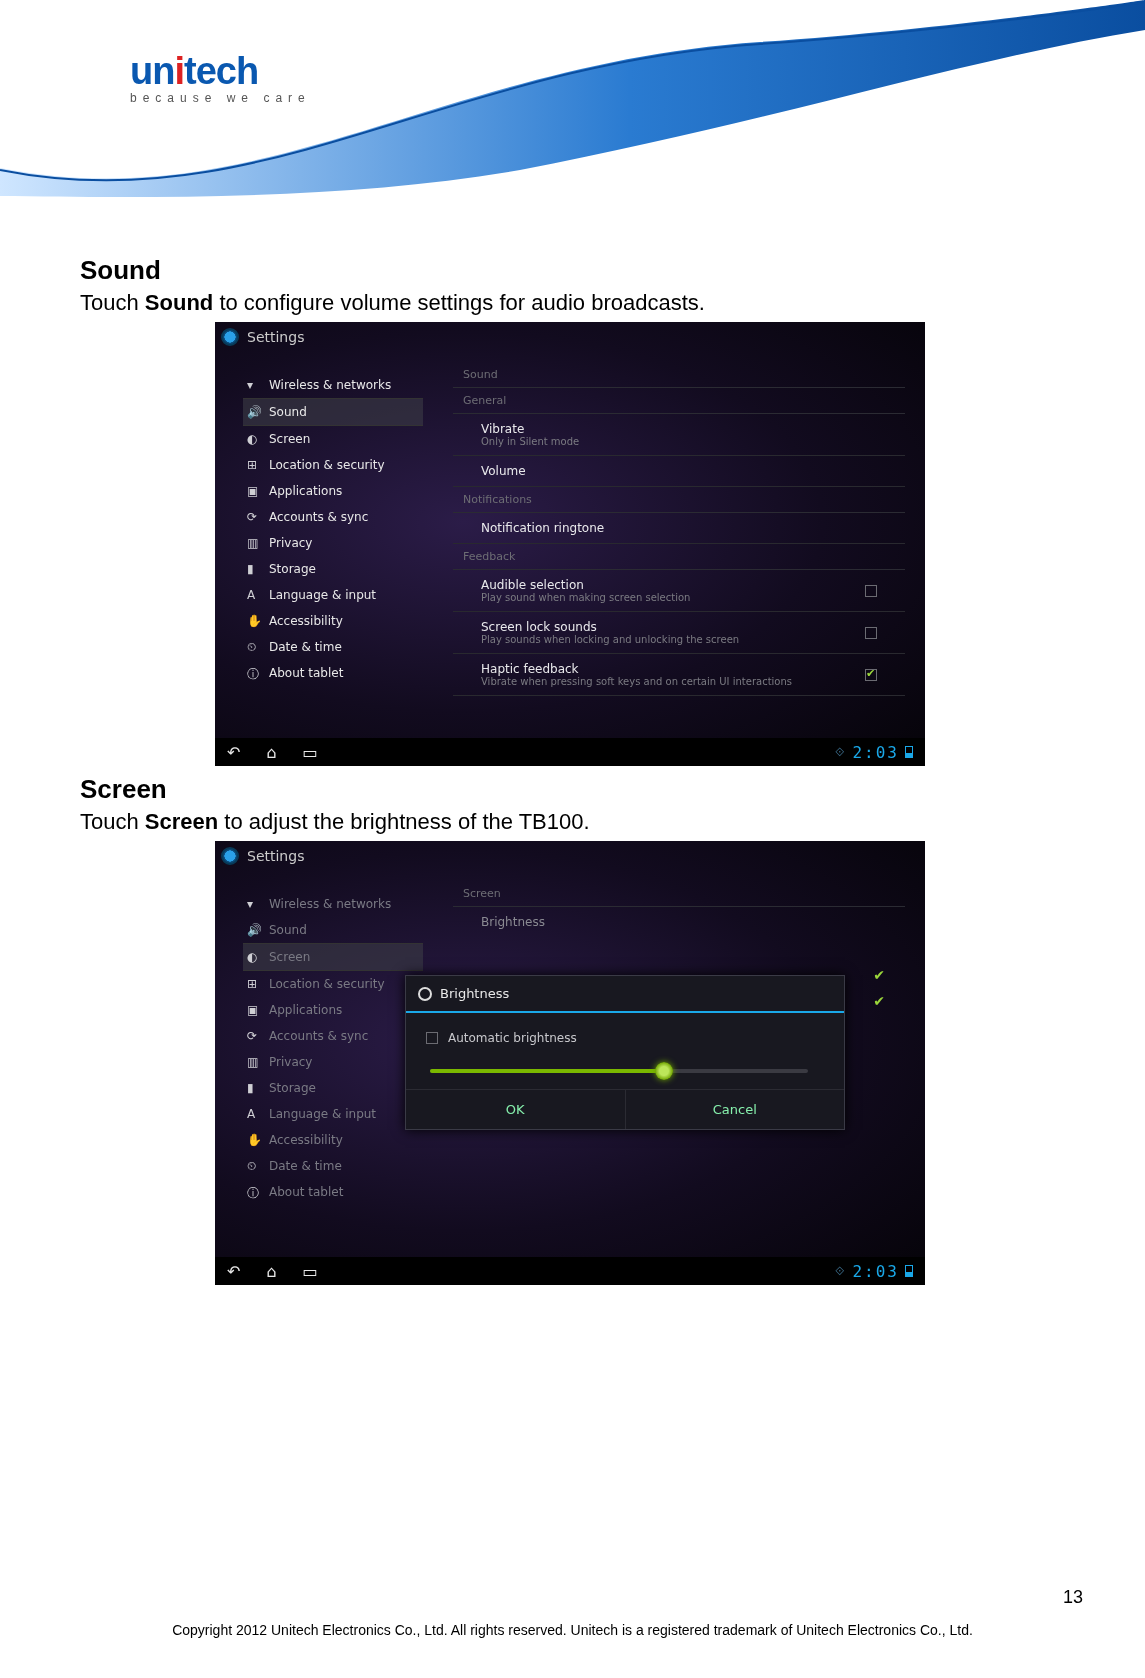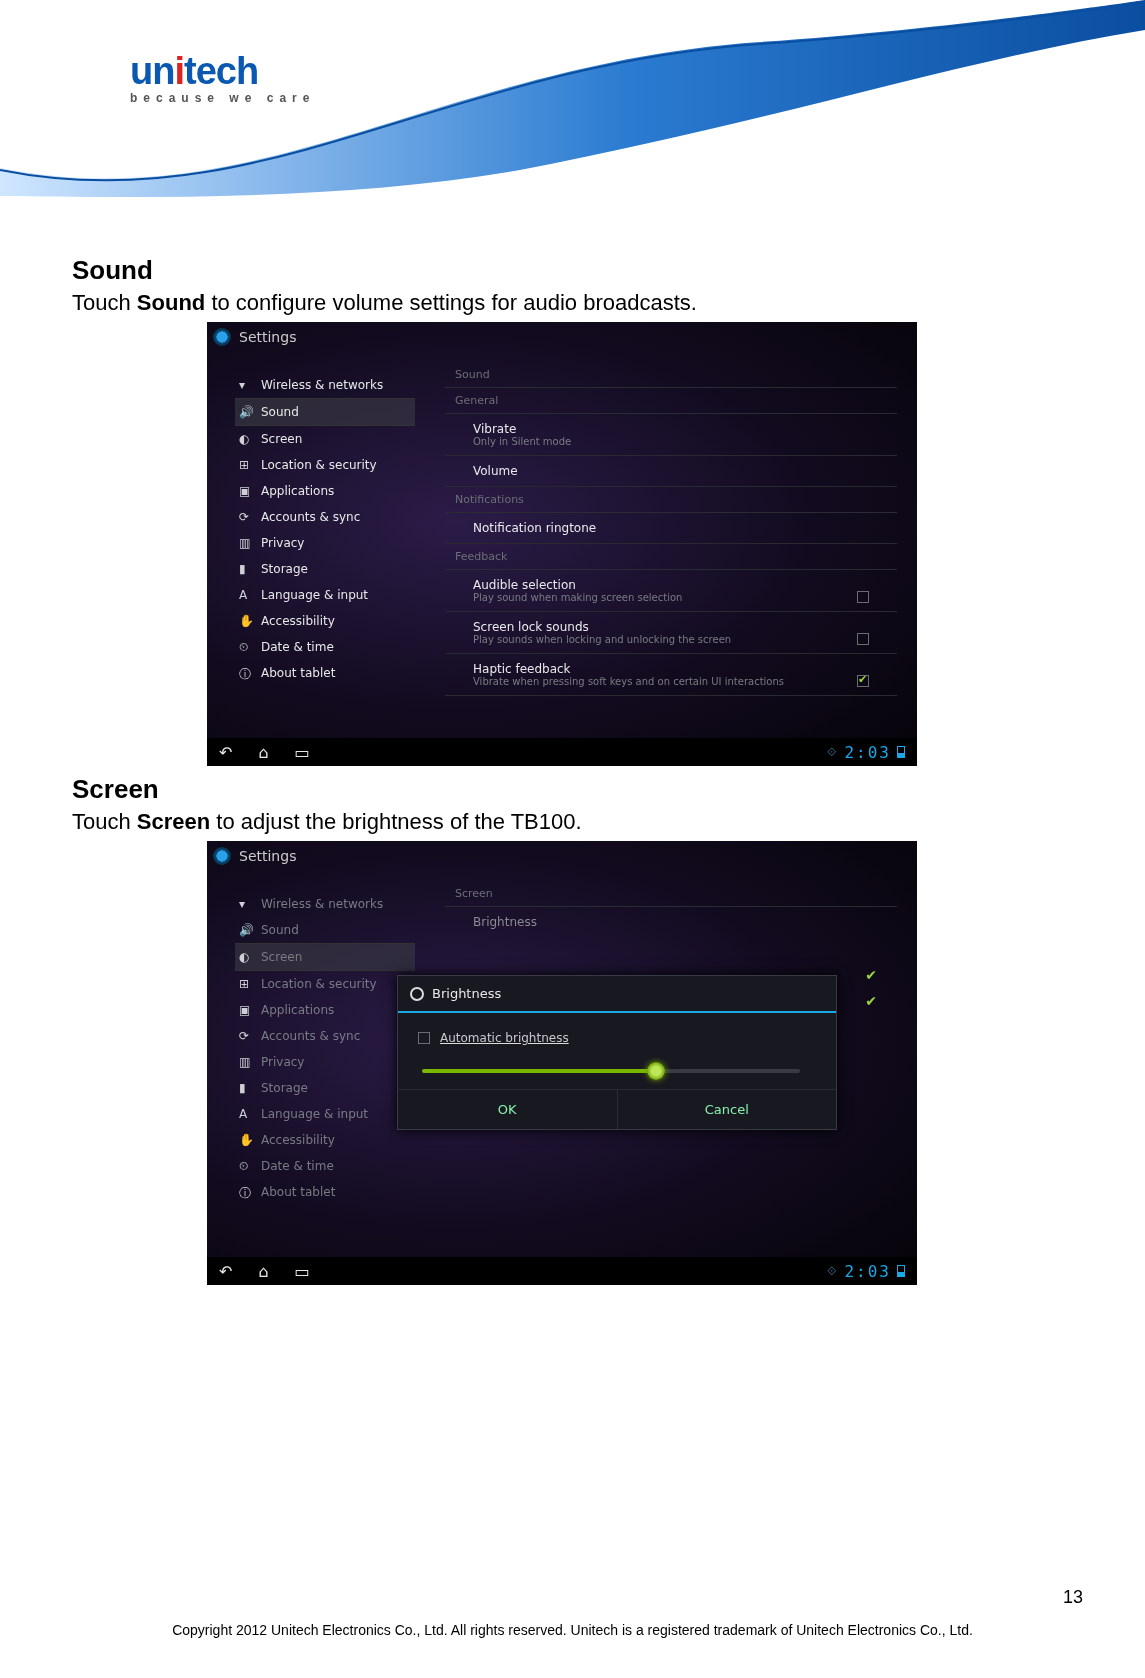--- a/index.html
+++ b/index.html
@@ -4,54 +4,54 @@
 <style>
   * { box-sizing: border-box; margin: 0; padding: 0; }
   body { width: 1145px; height: 1678px; background: #fff; font-family: Arial, Helvetica, sans-serif; color: #000; position: relative; overflow: hidden; }
 
   
   .header-graphic { position: absolute; top:0; left:0; width:1145px; height:240px; pointer-events:none; }
   .header-graphic svg { width:100%; height:100%; display:block; }
   .logo { position: absolute; left: 130px; top: 50px; }
   .logo-word { font-size: 38px; font-weight: bold; color: #0a58b0; letter-spacing: -1px; font-family: Arial, sans-serif; }
   .logo-word .dot-i { color: #d22; }
-  .tagline { font-size: 12px; color: #555; letter-spacing: 6px; margin-top: -2px; font-weight: bold; }
-
-  .page-content { position: absolute; left: 72px; top: 255px; width: 980px; }
+  .tagline { font-size: 12px; color: #555; letter-spacing: 6px; margin-top: -2px; }
+
+  .page-content { position: absolute; left: 80px; top: 255px; width: 980px; }
   .section-head { font-size: 26px; font-weight: bold; margin-bottom: 4px; }
   .section-desc { font-size: 22px; margin-bottom: 6px; }
   .section-desc .b { font-weight: bold; }
 
   
   .tablet-shot { width: 710px; height: 444px; margin: 0 auto 8px auto; background: radial-gradient(ellipse at 35% 45%, #2b1c48 0%, #120b1f 55%, #050308 100%); position: relative; font-family: "DejaVu Sans", Arial, sans-serif; color:#ddd; font-size:11px; overflow:hidden; }
   .ts-top { position:absolute; top:6px; left:6px; display:flex; align-items:center; gap:8px; color:#ccc; font-size:14px; }
   .gear-icon { width:18px; height:18px; background: radial-gradient(circle,#2aa0e8 55%, #0a4a7a 58%); border-radius:50%; border:2px solid #083a58; }
   .ts-sidebar { position:absolute; left:28px; top:50px; width:180px; }
   .ts-sb-item { display:flex; align-items:center; gap:8px; padding:6px 4px; color:#e8e8e8; font-size:12px; }
   .ts-sb-item.dim { color:#7a7a84; }
   .ts-sb-item.sel { background: rgba(60,60,70,0.6); border-top:1px solid #333; border-bottom:1px solid #333; }
   .ico { width:14px; height:14px; display:inline-block; color:#cfcfd4; }
   .ts-main { position:absolute; left:238px; top:40px; right:20px; bottom:40px; }
   .ts-h { color:#6d6d74; font-size:11px; padding:6px 10px; border-bottom:1px solid #2b2b33; }
-  .ts-row { padding:8px 28px; border-bottom:1px solid #29292f; display:flex; justify-content:space-between; align-items:flex-end; }
+  .ts-row { padding:8px 28px; border-bottom:1px solid #29292f; display:flex; justify-content:space-between; align-items:center; }
   .ts-row .t1 { color:#e9e9ec; font-size:12px; }
   .ts-row .t2 { color:#7b7b82; font-size:10px; }
   .chk { width:12px; height:12px; border:1px solid #6b6b72; }
   .chk.on::after { content:"✔"; color:#9bd63b; font-size:11px; position:relative; top:-3px; }
 
   .ts-bottombar { position:absolute; left:0; right:0; bottom:0; height:28px; background:#000; display:flex; align-items:center; justify-content:space-between; padding:0 12px; }
   .nav-icons { display:flex; gap:26px; align-items:center; color:#e8e8e8; }
   .nav-icons span { font-size:16px; }
   .clock { color:#1aa8e8; font-family: monospace; font-size:16px; letter-spacing:2px; display:flex; align-items:center; gap:6px; }
   .sig { width:8px; height:12px; background:linear-gradient(to top,#1aa8e8 40%, rgba(0,0,0,0) 40%); border:1px solid #1aa8e8; }
 
   
   .dialog { position:absolute; left:190px; top:134px; width:440px; background:#181820; border:1px solid #3a3a46; box-shadow:0 0 12px #000; }
   .dlg-head { display:flex; align-items:center; gap:8px; color:#e8e8e8; font-size:13px; padding:10px 12px; border-bottom:2px solid #1aa8e8; }
-  .dlg-body { padding:18px 32px 8px 20px;text-decoration:underline; }
+  .dlg-body { padding:18px 32px 8px 20px; }
   .dlg-check { display:flex; align-items:center; gap:10px; color:#c8c8cc; font-size:12px; }
   .slider-track { position:relative; margin:24px 4px 8px 4px; height:4px; background:#3a3a42; border-radius:2px; }
   .slider-fill { position:absolute; left:0; top:0; bottom:0; background:#7ab800; border-radius:2px; }
   .slider-thumb { position:absolute; top:50%; transform:translate(-50%,-50%); width:18px; height:18px; border-radius:50%; background: radial-gradient(circle,#bde65a 35%, #6fa300 70%); box-shadow:0 0 6px #6fa300; }
   .dlg-btns { display:flex; border-top:1px solid #2b2b33; }
   .dlg-btn { flex:1; text-align:center; padding:12px 0; color:#86efac; font-size:13px; }
   .dlg-btn + .dlg-btn { border-left:1px solid #2b2b33; }
   .mini-check { color:#9bd63b; font-size:14px; }
 
   .footer { position:absolute; bottom:40px; left:0; right:0; text-align:center; font-size:14px; color:#000; }

